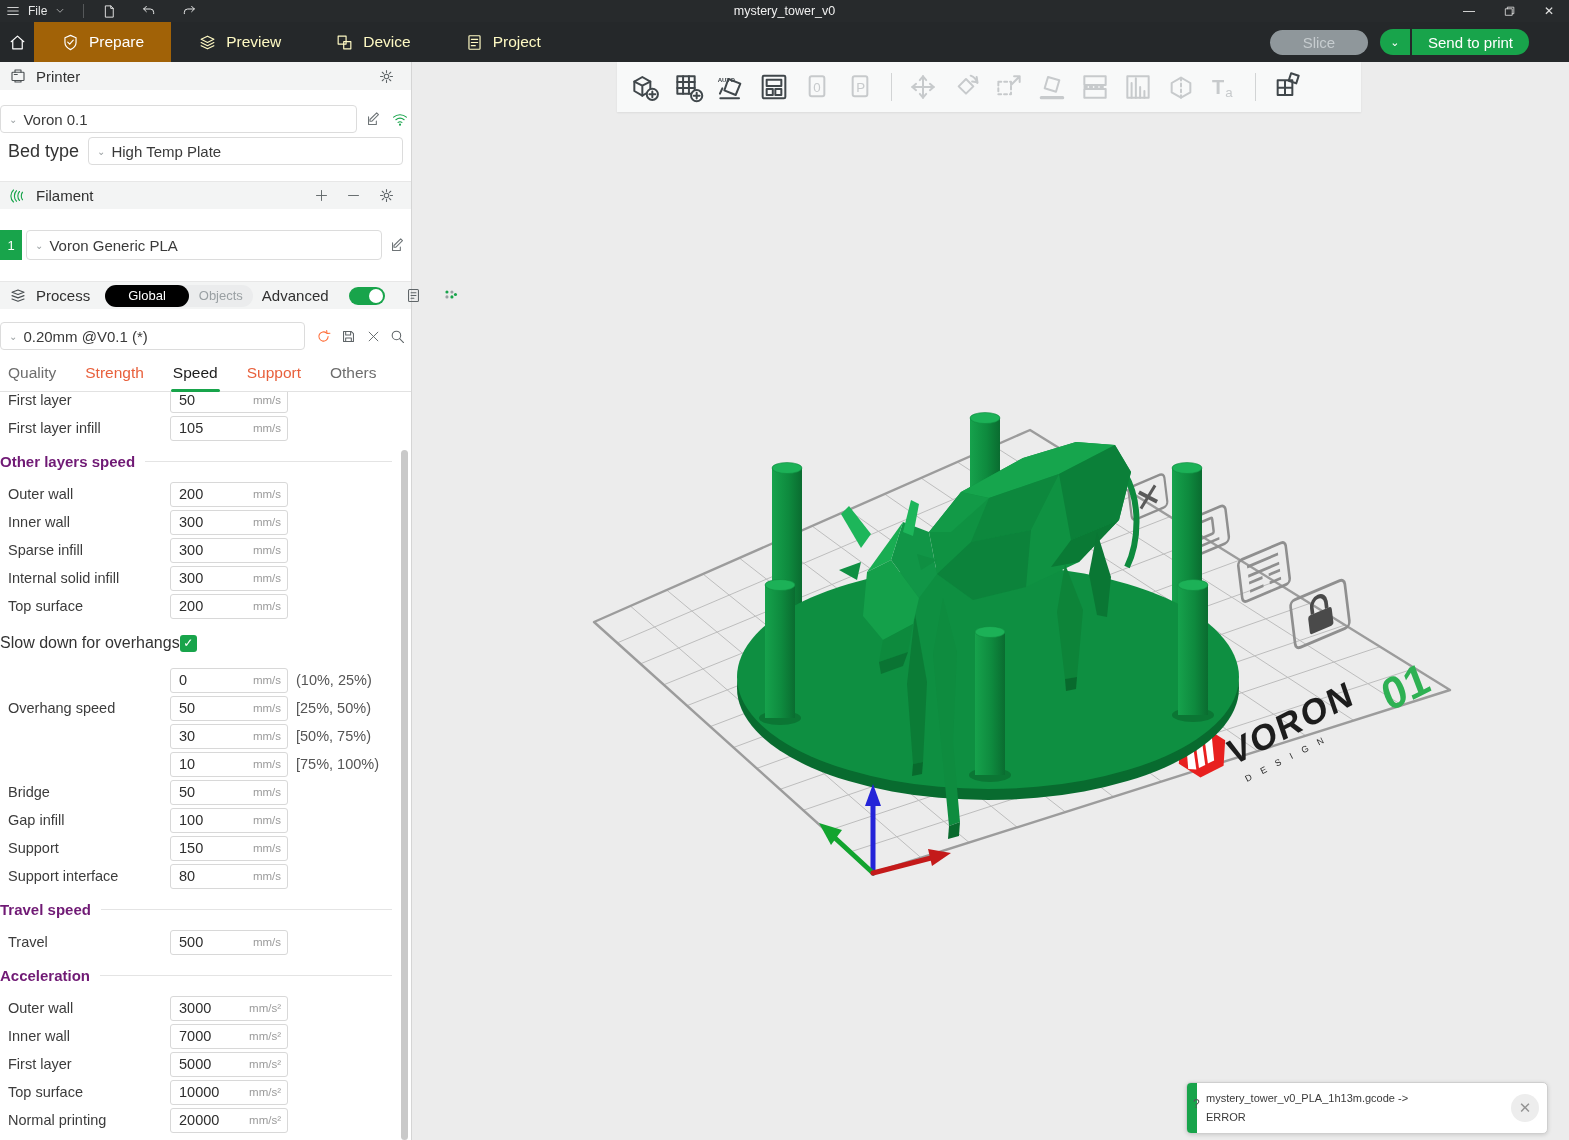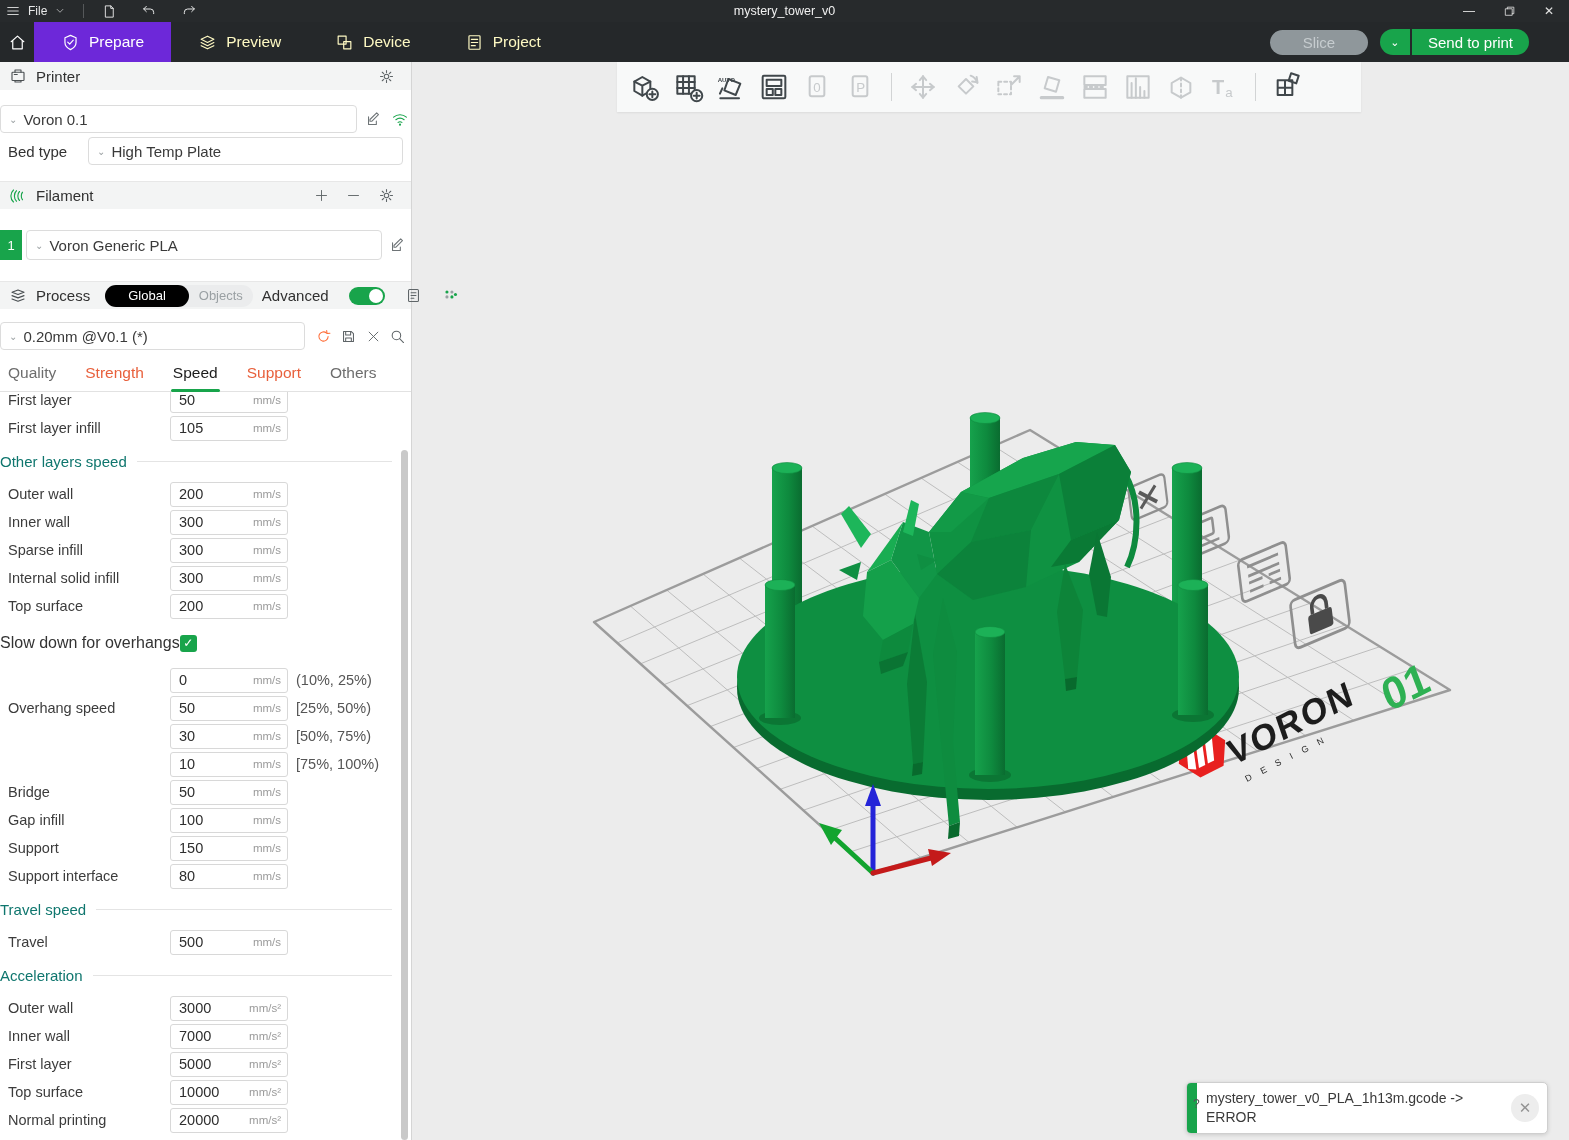--- a/index.html
+++ b/index.html
@@ -15,42 +15,42 @@
   .vsep{width:1px;height:14px;background:#55585a;margin:0 10px}
   .title-center{position:absolute;left:0;right:0;text-align:center;font-size:12.5px;color:#f0f0f0;pointer-events:none}
   .wbtns{margin-left:auto;display:flex;align-items:center;height:100%}
   .wbtn{width:40px;height:100%;display:flex;align-items:center;justify-content:center;color:#e3e3e3;font-size:12px}
 
   
   .tabbar{position:absolute;left:0;top:22px;width:1569px;height:40px;background:#25282a;
           display:flex;align-items:center;z-index:29}
   .homebtn{width:34px;height:40px;display:flex;align-items:center;justify-content:center;color:#fff}
   .tab{height:40px;display:flex;align-items:center;gap:9px;padding:0 27px;color:#fef9c3;font-size:15.5px}
-  .tab.active{background:#6d28d9;color:#fff}
+  .tab.active{background:#a16207;color:#fff}
   .actions{margin-left:auto;display:flex;align-items:center;gap:12px;padding-right:40px}
   .btn-slice{min-width:70px;height:25px;border-radius:13px;background:#8f979b;color:#c6cccf;
              display:flex;align-items:center;justify-content:center;font-size:15px;padding:0 14px}
   .sendgrp{display:flex;align-items:center;gap:2px}
   .btn-chev{width:30px;height:26px;border-radius:13px 0 0 13px;background:#18a44b;color:#fff;
             display:flex;align-items:center;justify-content:center;font-size:11px}
   .btn-send{height:26px;border-radius:0 13px 13px 0;background:#18a44b;color:#fff;
             display:flex;align-items:center;justify-content:center;font-size:15px;padding:0 16px}
 
   
   .panel{position:absolute;left:0;top:62px;width:411px;height:1078px;background:#fff;
          border-right:1px solid #d5d5d5;z-index:20}
   .sechead{position:absolute;left:0;width:411px;height:28px;background:#f3f4f4;border-top:1px solid #e7e7e7;
            display:flex;align-items:center;gap:9px;padding-left:9px;box-sizing:border-box}
   .sechead .slabel{font-size:15px;color:#303030}
   .sechead .right{margin-left:auto;display:flex;align-items:center;gap:17px;padding-right:16px;color:#5f6568}
   .selrow{position:absolute;display:flex;align-items:center}
   .select{height:28px;border:1px solid #dcdcdc;border-radius:4px;background:#fff;display:flex;
           align-items:center;gap:6px;padding:0 8px;font-size:15px;color:#3a3a3a;box-sizing:border-box}
   .select .chev{color:#9aa0a2;font-size:10px}
-  .fieldlabel{font-size:15px;color:#333}
+  .fieldlabel{font-size:18px;color:#333}
   .badge1{position:absolute;left:0;width:22px;height:30px;background:#18a44b;color:#fff;font-size:13px;
           display:flex;align-items:center;justify-content:center}
   .pill{display:flex;align-items:center;background:#ebeced;border-radius:11px;height:22px;font-size:13px}
   .pill .on{background:#000000;color:#fff;border-radius:11px;height:22px;display:flex;align-items:center;padding:0 23px}
   .pill .off{color:#9aa0a3;padding:0 10px}
   .toggle{width:36px;height:18px;border-radius:9px;background:#18a44b;position:relative}
   .toggle .knob{position:absolute;right:2px;top:2px;width:14px;height:14px;border-radius:50%;background:#fff}
   .ptabs{position:absolute;left:0;top:296px;width:411px;height:34px;display:flex;align-items:flex-start;
          gap:29px;padding-left:8px;box-sizing:border-box;border-bottom:1px solid #e2e2e2;font-size:15.5px}
   .ptab{padding-top:6px;height:25px;color:#6d6d6d;position:relative}
@@ -59,21 +59,21 @@
   .ptab.active:after{content:"";position:absolute;left:-2px;right:-2px;bottom:-3px;height:3px;background:#18a44b;border-radius:2px}
 
   .slist{position:absolute;left:0;top:330px;width:396px;bottom:0;overflow:hidden}
   .srow{display:flex;align-items:center;height:28px}
   .srow .lbl{width:170px;padding-left:8px;font-size:14.5px;color:#3c3c3c;line-height:17px;box-sizing:border-box}
   .sbox{width:118px;height:25px;border:1px solid #d8d8d8;border-radius:3px;background:#fff;
         display:flex;align-items:center;box-sizing:border-box}
   .sbox .val{padding-left:8px;font-size:14.5px;color:#2e2e2e}
   .sbox .unit{margin-left:auto;padding-right:6px;font-size:11.5px;color:#9a9a9a}
   .snote{margin-left:8px;font-size:14.5px;color:#555}
-  .ssec{height:38px;display:flex;align-items:center;font-size:15px;font-weight:normal;color:#0f766e}
+  .ssec{height:38px;display:flex;align-items:center;font-size:15px;font-weight:bold;color:#701a75}
   .ssec .line{flex:1;height:1px;background:#e4e4e4;margin-left:10px;margin-right:4px}
   .scheck{display:flex;align-items:center;height:46px}
   .cb{width:17px;height:17px;background:#18a44b;border-radius:3px;color:#fff;display:flex;
       align-items:center;justify-content:center;font-size:12px}
   .scrollthumb{position:absolute;right:3px;top:388px;width:7px;height:690px;background:#c9c9c9;border-radius:4px}
 
   
   .viewport{position:absolute;left:411px;top:62px;width:1158px;height:1078px;background:#ececec;z-index:1}
   .vtoolbar{position:absolute;left:206px;top:0;width:744px;height:50px;background:#f8f9f9;
             box-shadow:0 1px 2px rgba(0,0,0,.07);display:flex;align-items:center;gap:11px;
@@ -83,21 +83,21 @@
   .tsep{width:1px;height:28px;background:#d2d4d5;margin:0 4px}
   #scene{position:absolute;left:0;top:0}
   svg text{font-family:"Liberation Sans",sans-serif}
 
   
   .toast{position:absolute;left:775px;top:1020px;width:360px;height:50px;background:#fff;
          border:1px solid #cfcfcf;border-radius:5px;box-shadow:0 1px 4px rgba(0,0,0,.15);
          display:flex;align-items:center;z-index:10;overflow:hidden}
   .toast .stripe{width:10px;align-self:stretch;background:#18a44b;flex:none}
   .toast .qmark{position:absolute;left:6px;top:14px;font-size:12px;color:#555}
-  .toast .msg{padding-left:9px;font-size:14px;color:#3a3a3a;line-height:19px}
+  .toast .msg{padding-left:9px;font-size:11px;color:#3a3a3a;line-height:19px}
   .toast .closec{margin-left:auto;margin-right:8px;width:28px;height:28px;border-radius:50%;
                  background:#ededed;color:#939393;display:flex;align-items:center;justify-content:center;font-size:15px}
 </style>
 </head>
 <body>
 
 <div class="titlebar">
   <div class="mgroup">
     <i class="ic" style="width:14px;height:14px">
         <svg viewBox="0 0 24 24" fill="none" stroke="currentColor" stroke-width="1.5" stroke-linecap="round" stroke-linejoin="round">

